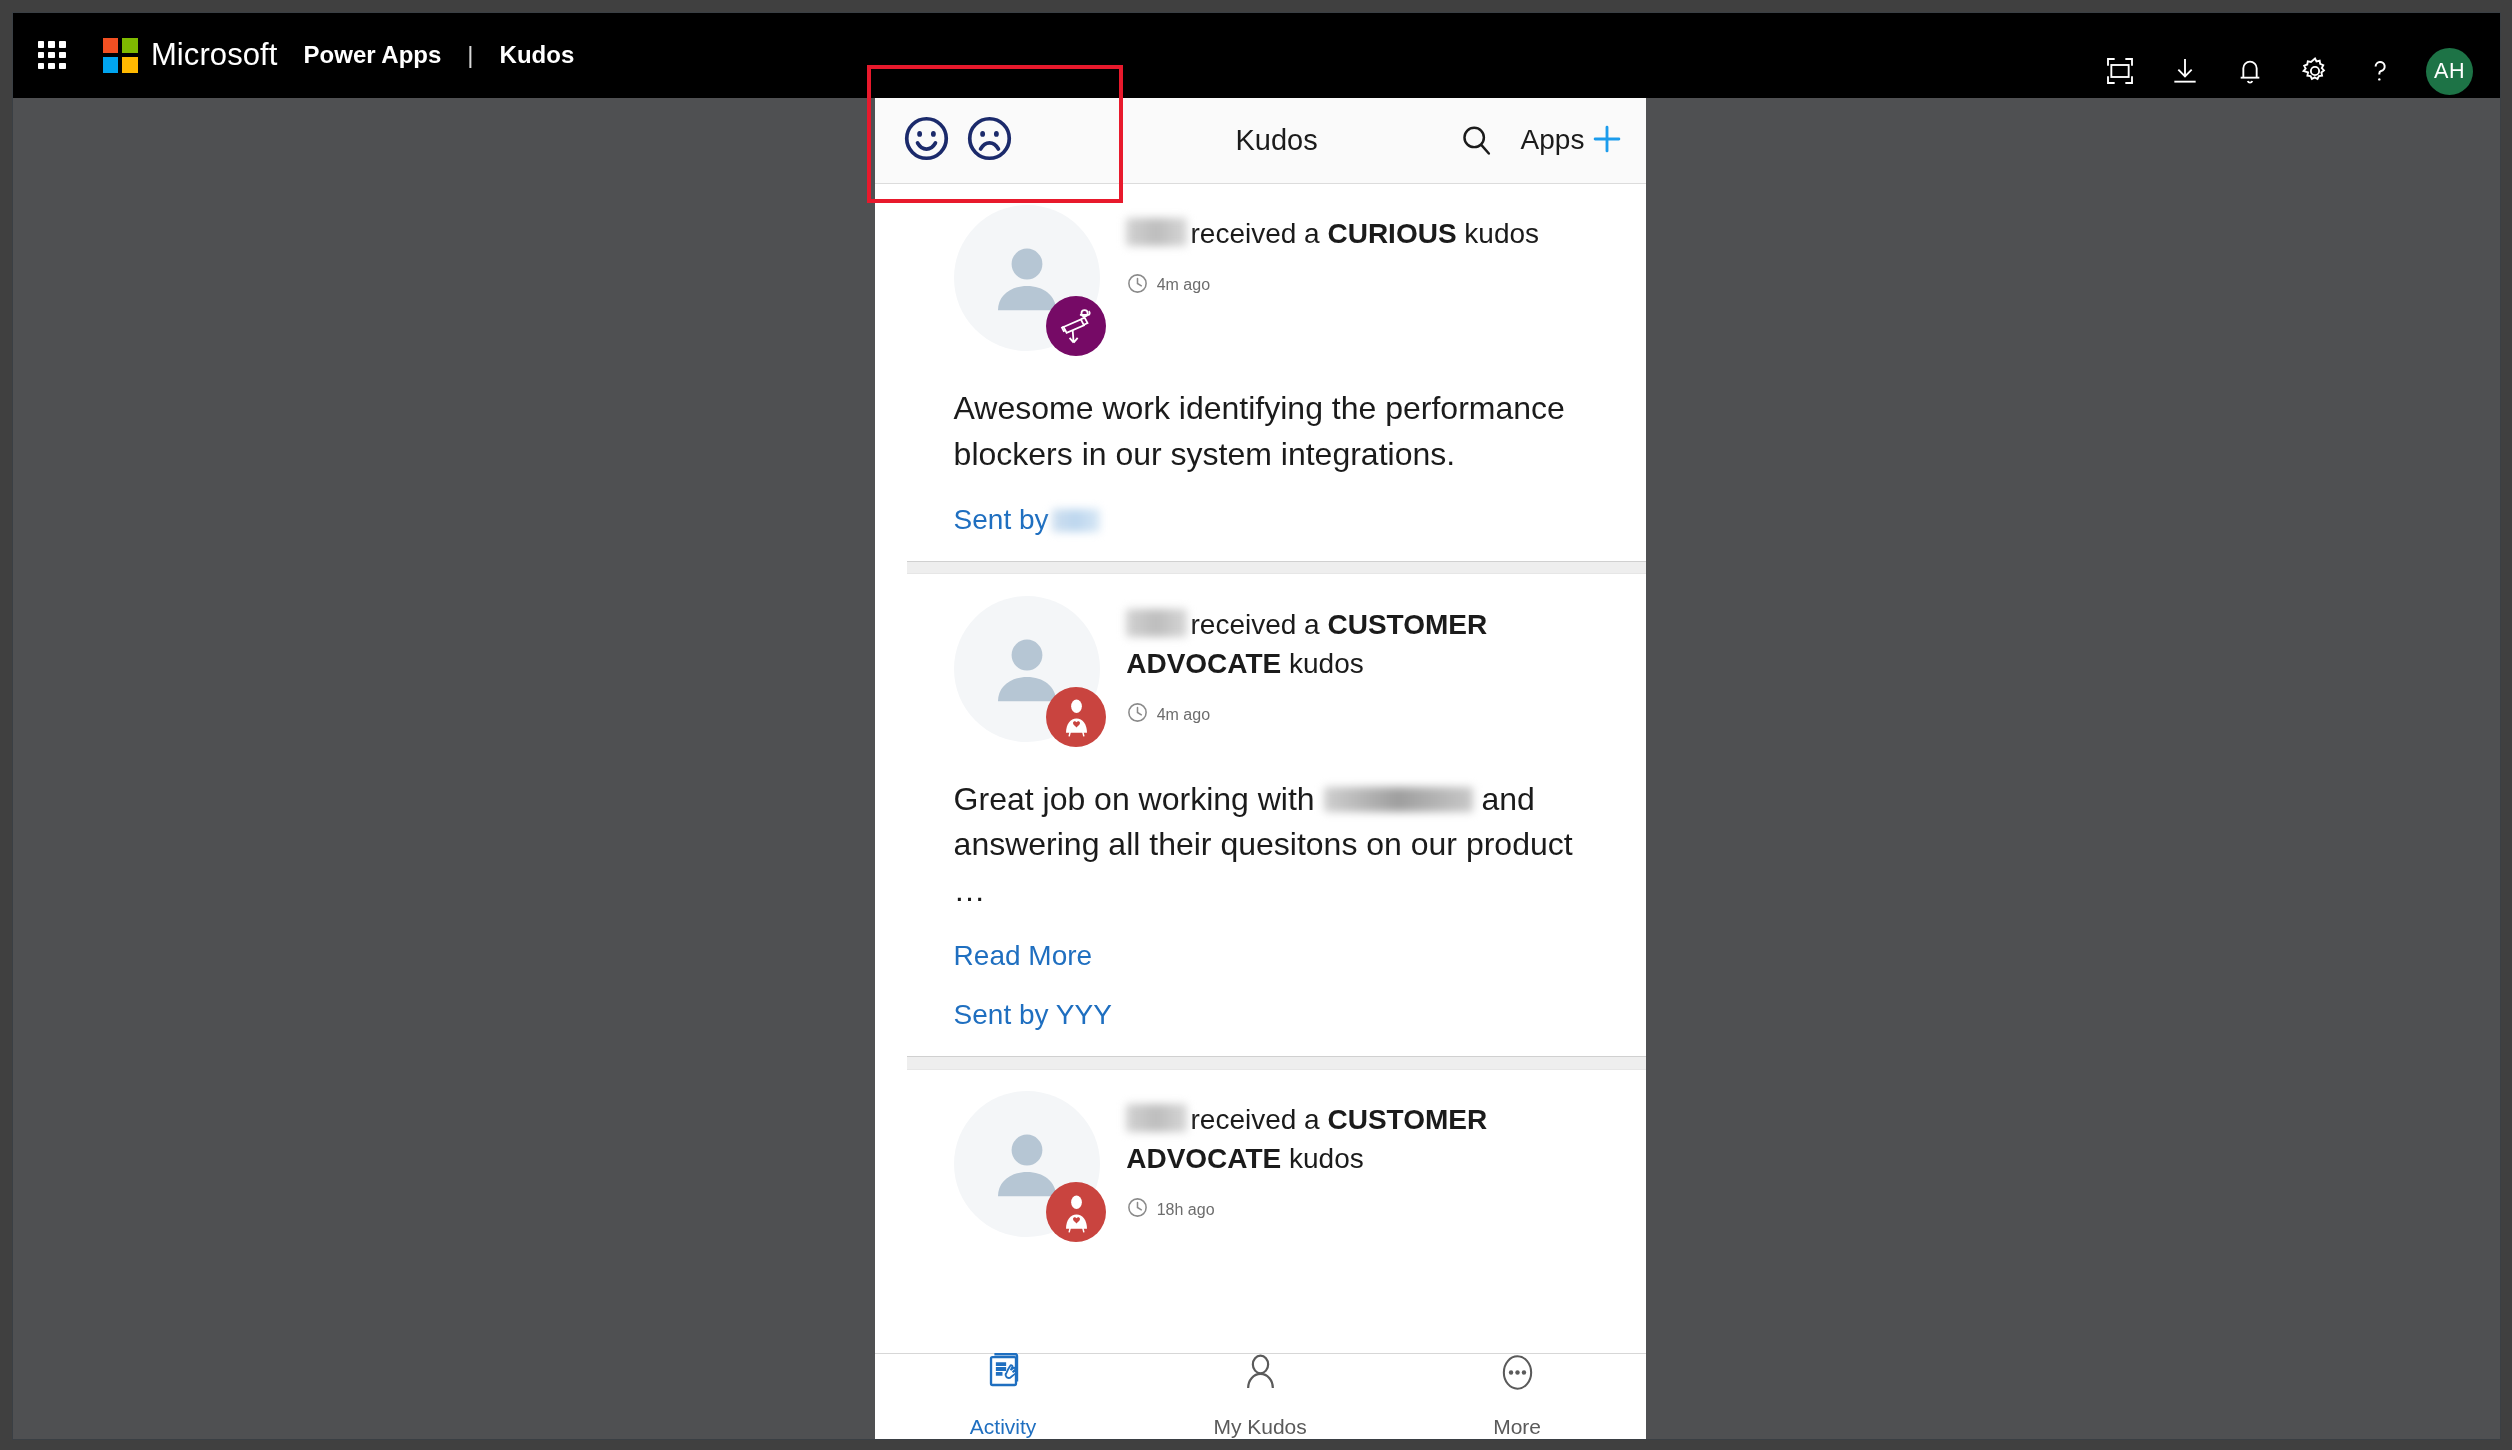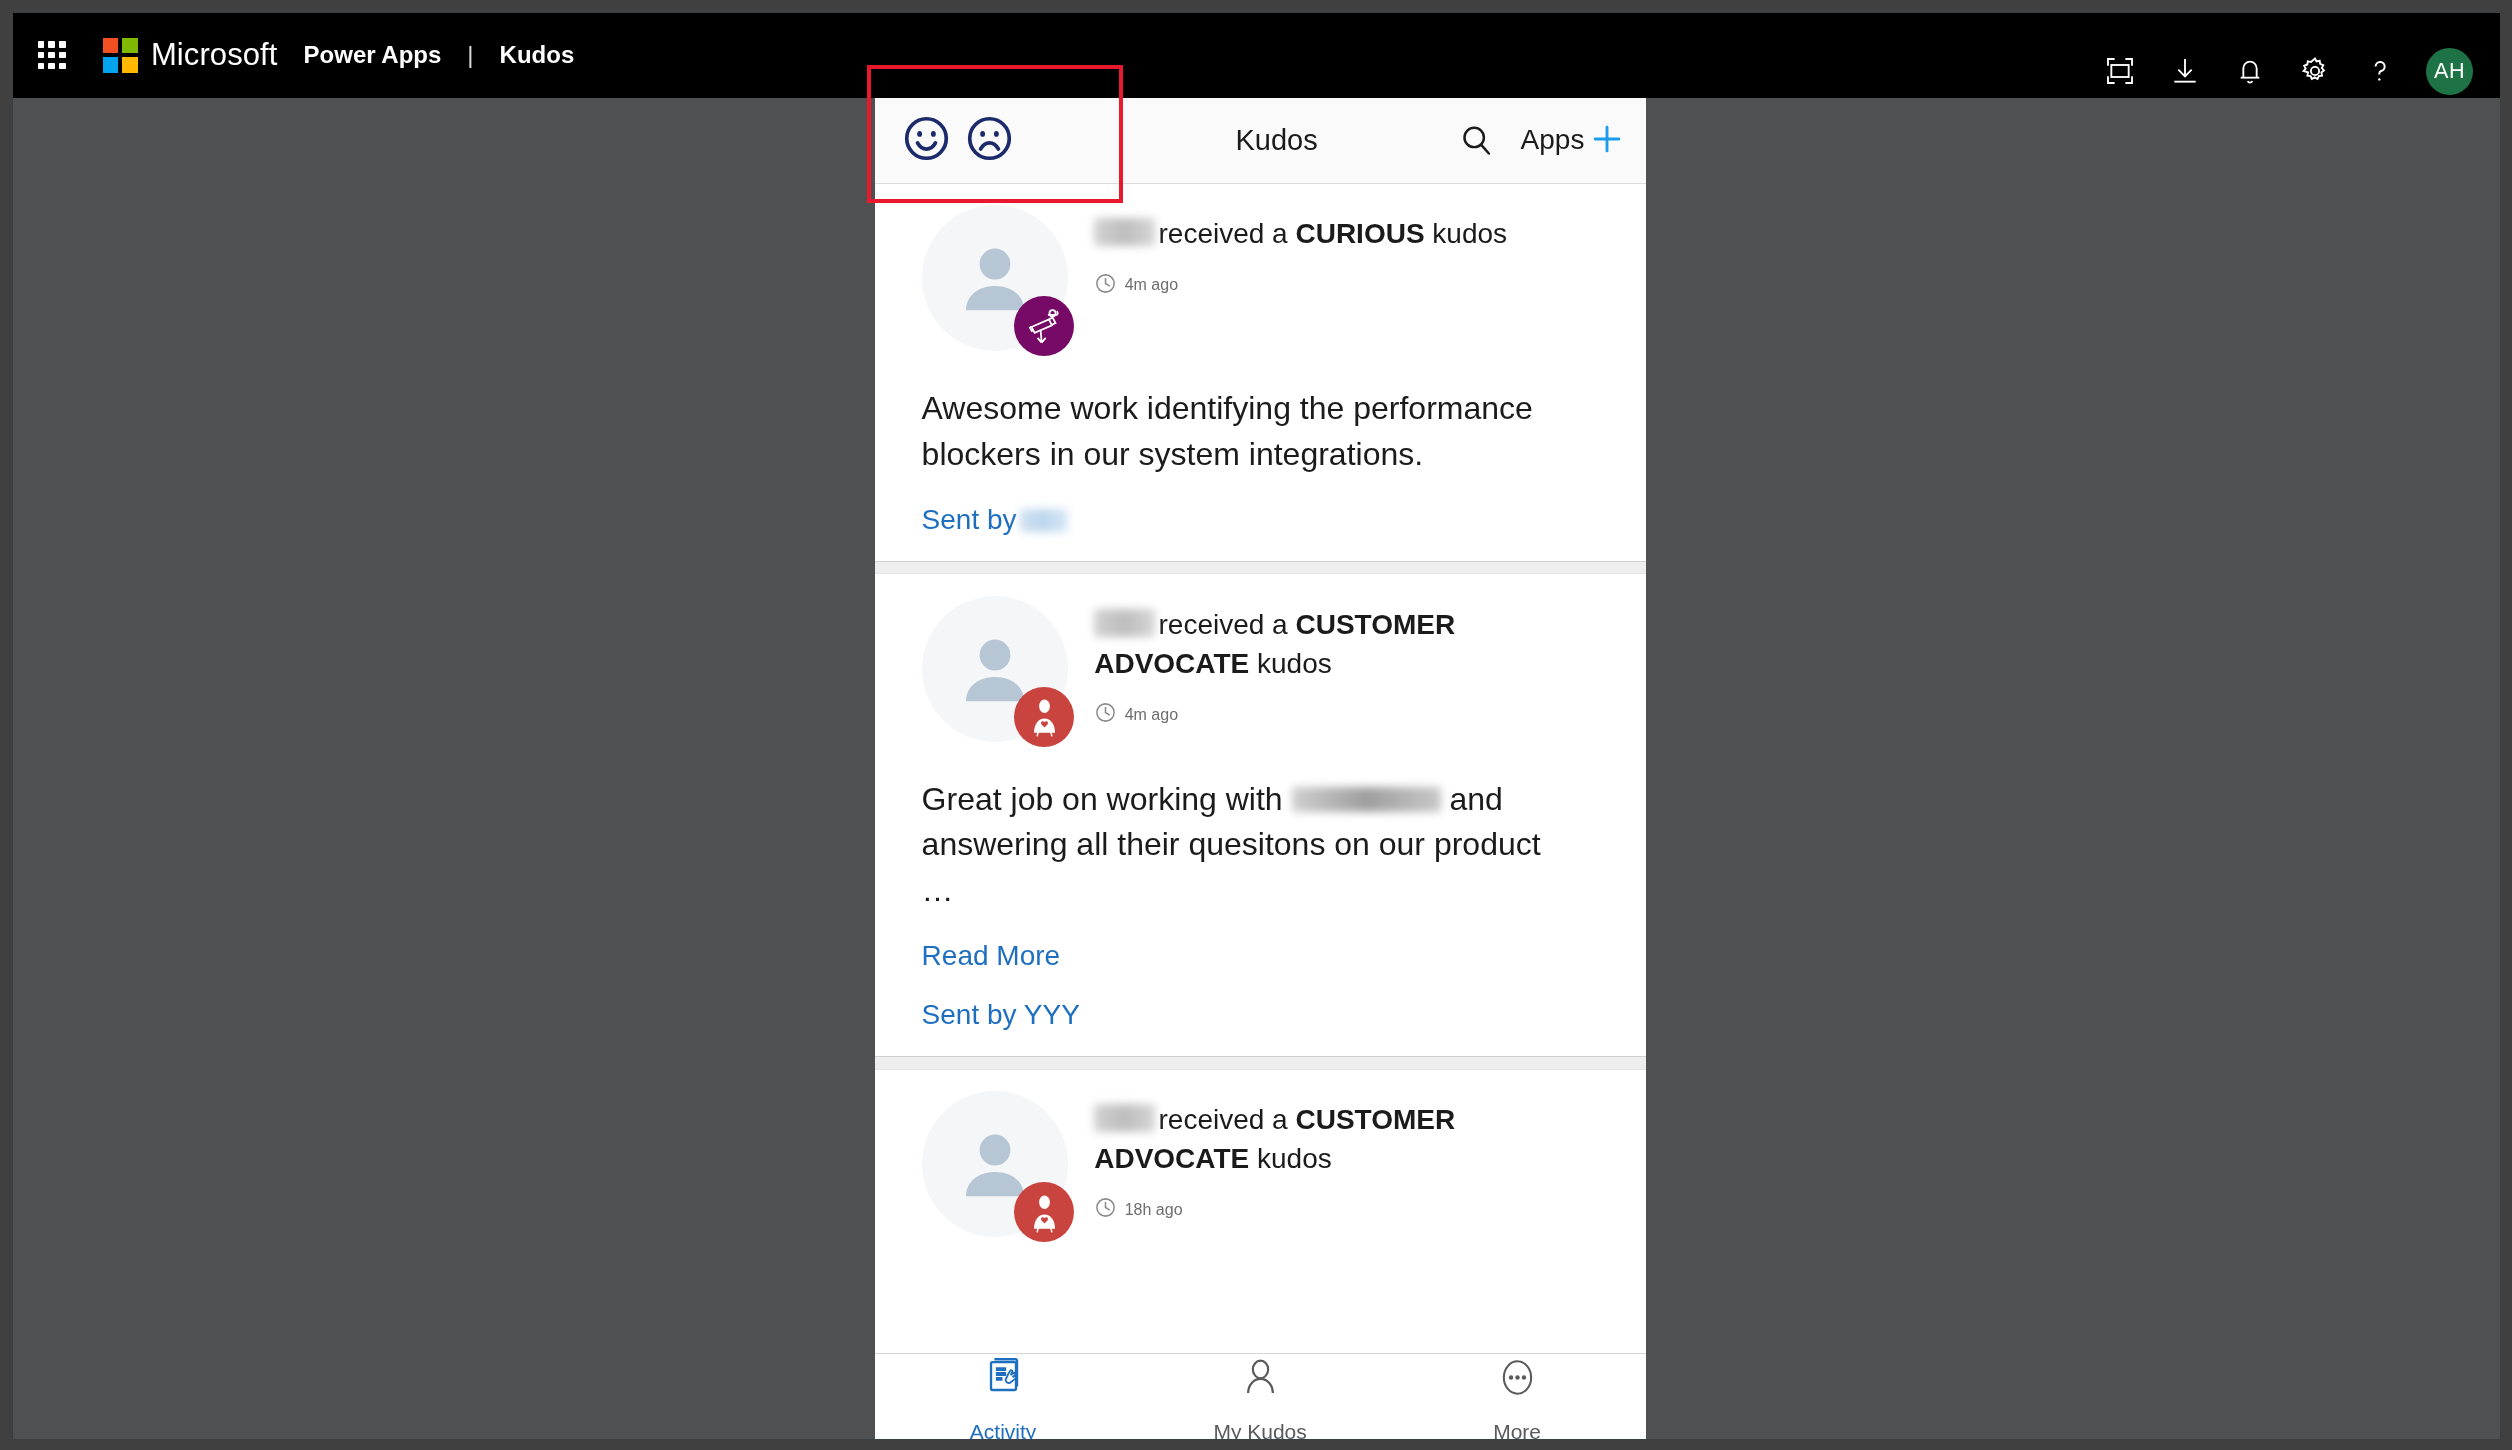--- a/index.html
+++ b/index.html
@@ -182,20 +182,21 @@
     font-size:28px;
     color:#1b1b1b;
     white-space:nowrap;
   }
 
   
   #feed {
     height: calc(1341px - 86px - 86px);
     overflow:hidden;
     background:#ffffff;
+    padding-left:32px;
   }
   .card {
     background:#ffffff;
     padding: 21.6px 47px 25px 47px;
     position:relative;
   }
   .card-sep {
     height: 13.3px;
     background:#eeeeee;
     border-top: 0.8px solid #d0d0d0;
@@ -304,21 +305,21 @@
     height: 86px;
     background:#ffffff;
     border-top: 1.7px solid #d7d7d7;
     display:flex;
   }
   .nav-item {
     flex:1 1 0;
     display:flex;
     flex-direction:column;
     align-items:center;
-    justify-content:flex-start;
+    justify-content:flex-end;
     gap: 16px;
     cursor:pointer;
   }
   .nav-label {
     font-size: 21px;
     color:#5a5a5a;
   }
   .nav-item.active .nav-label { color:#1f6fc0; }
 
   

